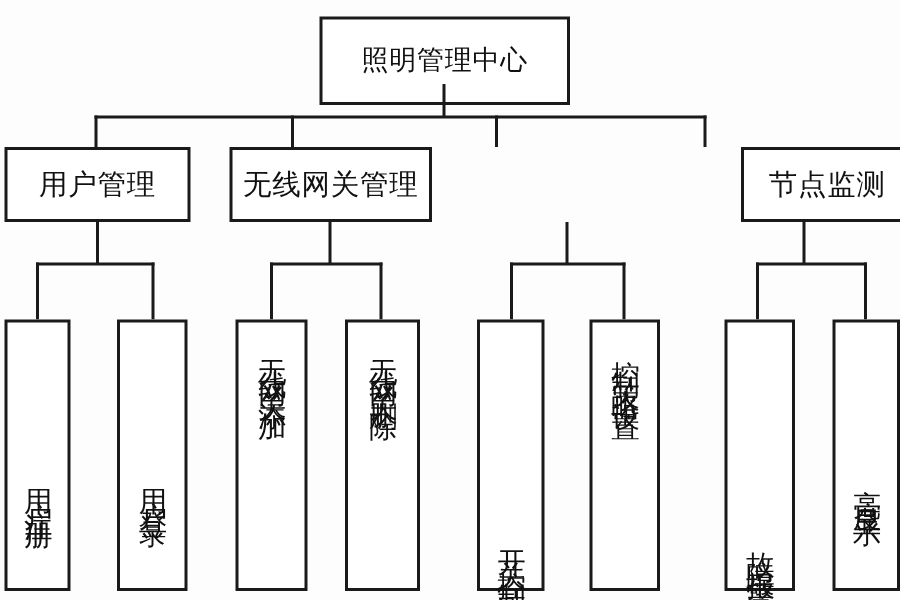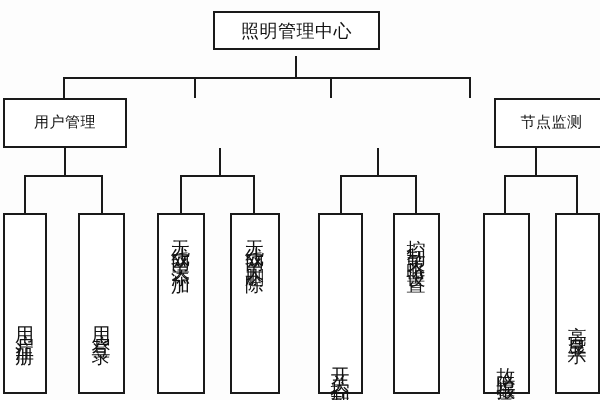--- a/index.html
+++ b/index.html
@@ -28,21 +28,21 @@
   }
   .node-label {
     display: block;
     text-align: center;
     line-height: 1.18;
     letter-spacing: 0.5px;
     color: #111111;
   }
   
   .node.horiz .node-label {
-    font-size: 15px;
+    font-size: 19px;
     white-space: nowrap;
   }
   .node.root .node-label {
     font-size: 18px;
   }
   
   .node.leaf {
     align-items: center;
     justify-content: center;
     padding: 4px 0;
@@ -74,37 +74,40 @@
     background: #1a1a1a;
   }
   .conn.v { width: 2px; }
   .conn.h { height: 2px; }
 </style>
 </head>
 <body>
 
 <div id="diagram-root">
 
-  <div class="node root horiz" style="left:213px; top:11px; width:167px; height:39px;">
+  <div class="node root horiz" style="left:213px; top:11px; width:167px; height:59px;">
     <span class="node-label">照明管理中心</span>
   </div>
 
   <div class="conn v" style="left:295px; top:56px; width:2px; height:22px;"></div>
 
   <div class="conn h" style="left:63px; top:77px; width:408px; height:2px;"></div>
 
   <div class="conn v" style="left:63px; top:77px; width:2px; height:21px;"></div>
   <div class="conn v" style="left:194px; top:77px; width:2px; height:21px;"></div>
   <div class="conn v" style="left:330px; top:77px; width:2px; height:21px;"></div>
   <div class="conn v" style="left:469px; top:77px; width:2px; height:21px;"></div>
 
   <div class="node horiz" style="left:3px; top:98px; width:124px; height:50px;">
     <span class="node-label">用户管理</span>
   </div>
 
+  <div class="node horiz" style="left:153px; top:98px; width:135px; height:50px;">
+    <span class="node-label">无线网关管理</span>
+  </div>
 
 
   <div class="node horiz" style="left:494px; top:98px; width:115px; height:50px;">
     <span class="node-label">节点监测</span>
   </div>
 
   <div class="conn v" style="left:64px; top:148px; width:2px; height:28px;"></div>
   <div class="conn h" style="left:24px; top:175px; width:79px; height:2px;"></div>
   <div class="conn v" style="left:24px; top:175px; width:2px; height:38px;"></div>
   <div class="conn v" style="left:101px; top:175px; width:2px; height:38px;"></div>

